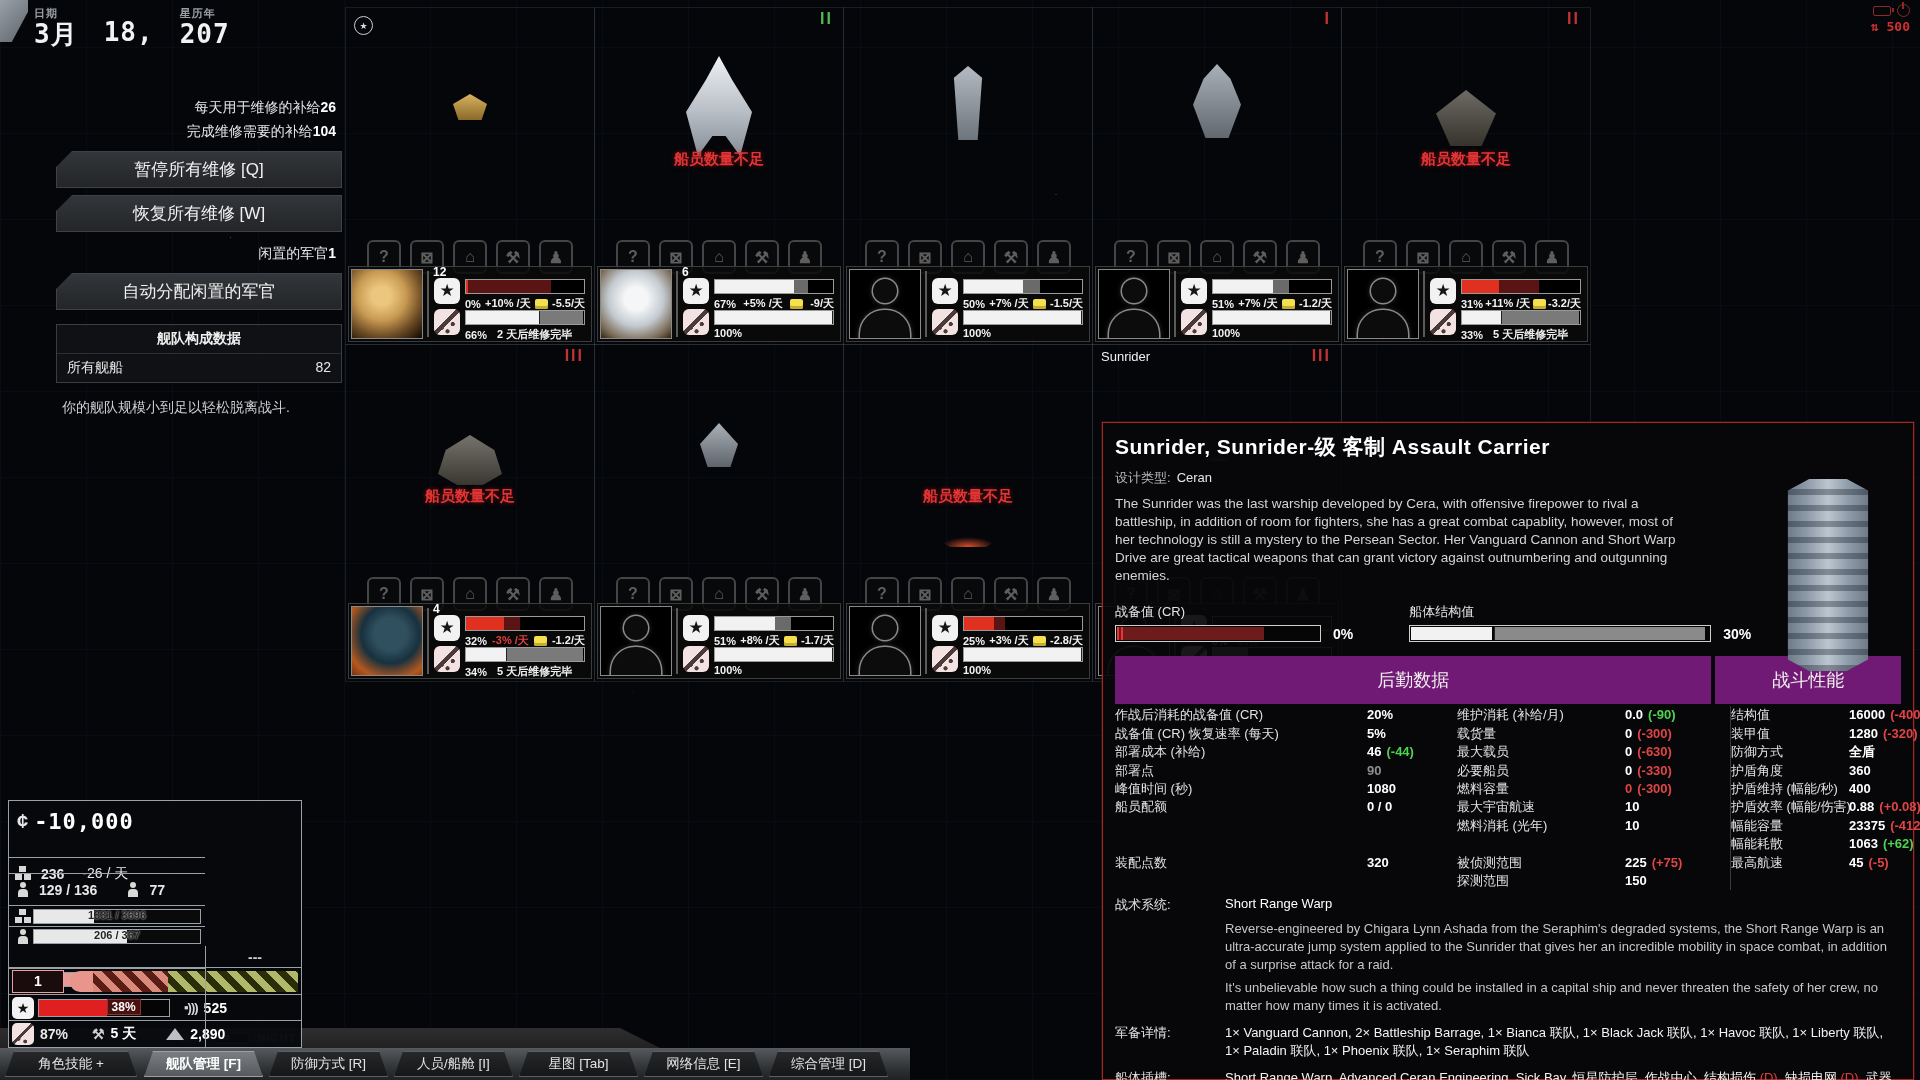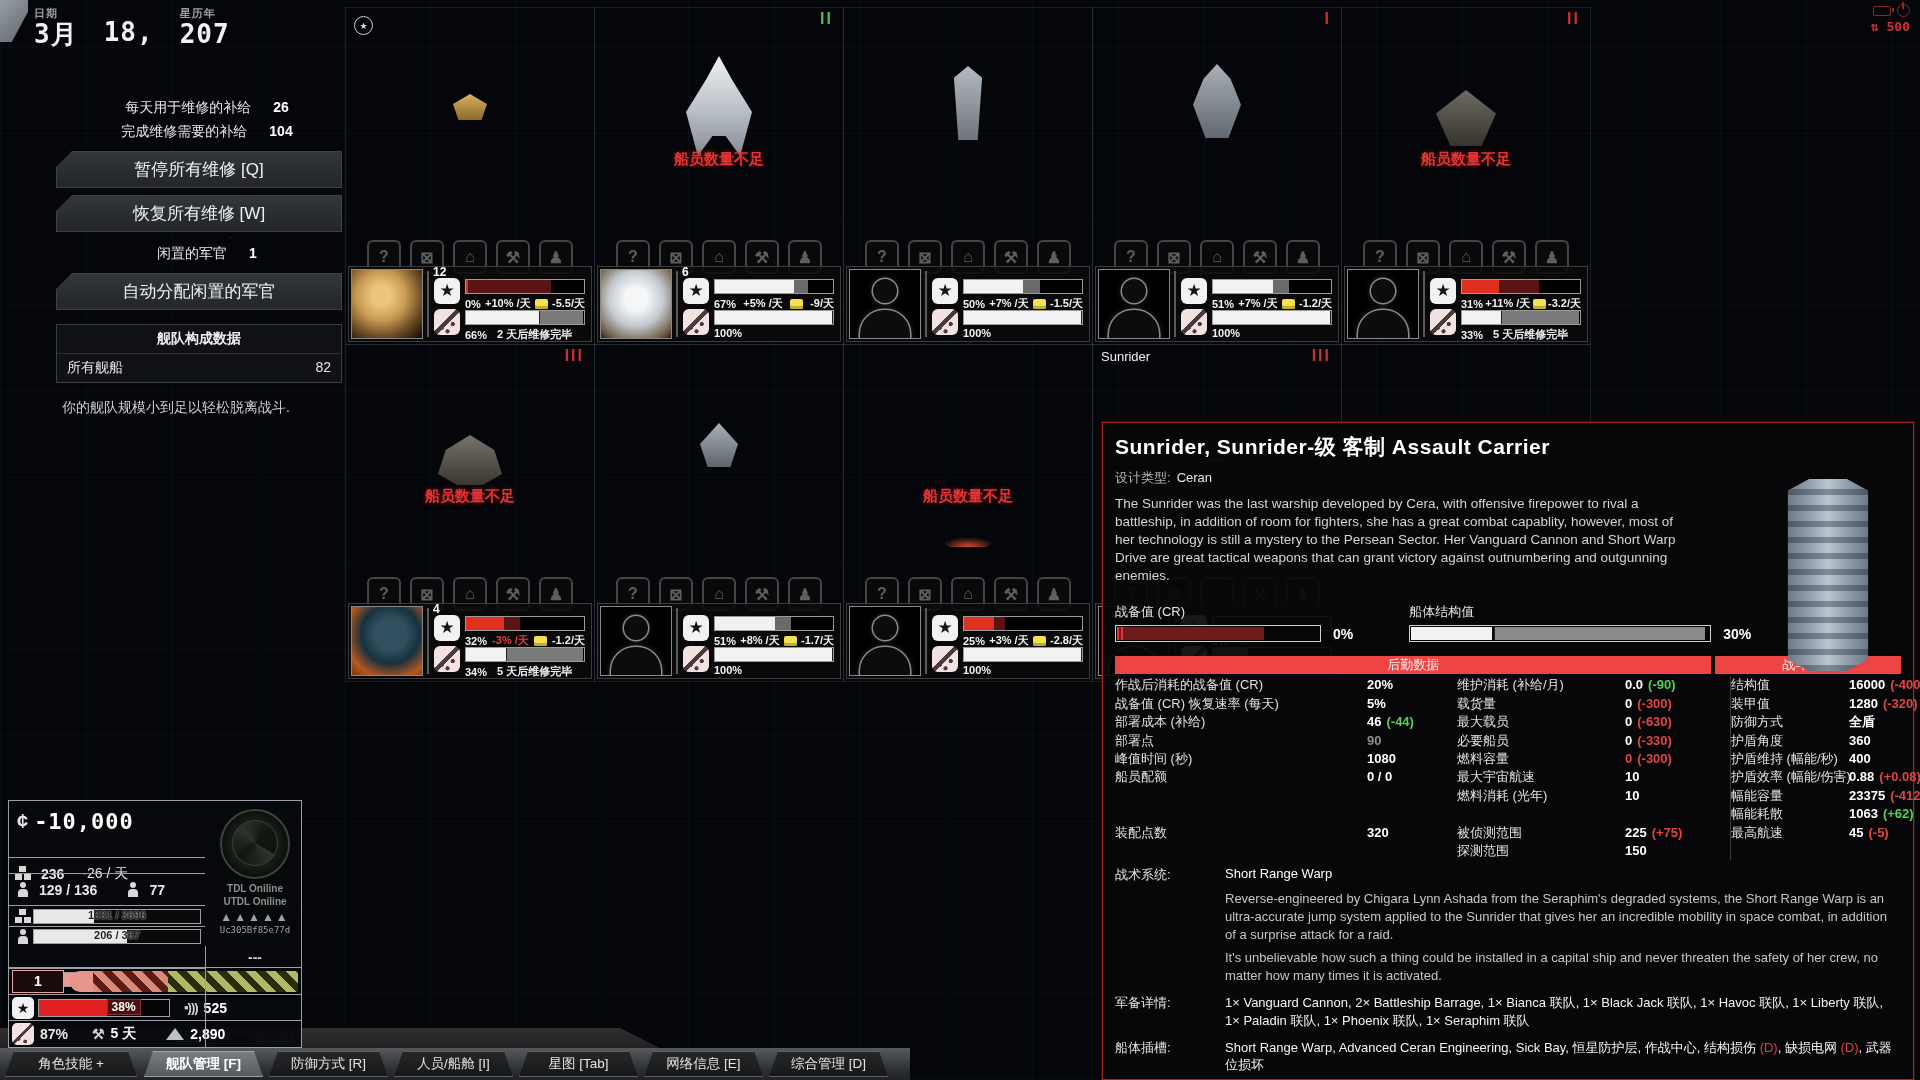--- a/index.html
+++ b/index.html
@@ -31,21 +31,21 @@
   #readout{position:absolute;right:10px;top:4px;text-align:right;}
   #readout .icons{display:flex;gap:6px;justify-content:flex-end;align-items:center;}
   .batt{width:16px;height:8px;border:1.5px solid #8a2a22;border-radius:2px;position:relative;}
   .batt::after{content:"";position:absolute;right:-4px;top:1px;width:2px;height:4px;background:#8a2a22;}
   .pwr{width:11px;height:11px;border:1.5px solid #8a2a22;border-radius:50%;position:relative;}
   .pwr::after{content:"";position:absolute;left:4px;top:-3px;width:2px;height:7px;background:#8a2a22;}
   #readout .rval{color:#d03030;font-weight:bold;font-size:13px;margin-top:2px;}
 
   
   #lpanel{position:absolute;left:56px;top:96px;width:286px;font-size:14px;}
-  .lrow{display:flex;justify-content:center;padding:3px 6px 3px 22px;color:#e6e6e6;gap:22px;}
+  .lrow{display:flex;justify-content:flex-end;padding:3px 6px 3px 22px;color:#e6e6e6;}
   .lrow .v{color:#fff;font-weight:bold;}
   .lbtn{margin:7px 0;background:linear-gradient(180deg,#33363a,#232528);color:#f0f0f0;
     padding:6px 0;text-align:center;font-size:17px;border:1px solid #3e4145;
     clip-path:polygon(16px 0,100% 0,100% 100%,0 100%,0 16px);cursor:pointer;}
   #comp-box{margin-top:14px;border:1px solid #3a3e44;background:rgba(18,20,24,.85);}
   #comp-box .hd{padding:5px 0;text-align:center;font-weight:bold;color:#f0f0f0;border-bottom:1px solid #2c3036;}
   #comp-box .row{display:flex;justify-content:space-between;padding:5px 10px;}
   #note{margin-top:16px;color:#cfcfcf;padding-left:6px;font-size:14px;}
 
   
@@ -140,21 +140,21 @@
   .tbar-group .tlab{color:#e4e4e4;margin-bottom:4px;}
   .tbar-row{display:flex;align-items:center;gap:12px;}
   .tbar{height:15px;border:1px solid #cfcfcf;background:#060606;position:relative;}
   #tbar-cr{width:204px;} #tbar-hull{width:300px;}
   #tbar-cr .fill{position:absolute;left:1px;top:1px;bottom:1px;background:#6e1b1b;
     background-image:linear-gradient(90deg,#e33 0 2px,transparent 2px 4px,#e33 4px 6px,transparent 6px);}
   #tbar-hull .fillw{position:absolute;left:1px;top:1px;bottom:1px;background:#f2f2f2;}
   #tbar-hull .fillg{position:absolute;top:1px;bottom:1px;background:#8a8a8a;border-left:1px solid #222;}
   .tbar-val{font-weight:bold;color:#fff;font-size:14px;}
   #tt-heads{display:flex;gap:4px;margin-top:14px;}
-  .thead{background:#ef4444;color:#f0f0f0;text-align:center;padding:0 0;font-size:13px;}
+  .thead{background:#701a75;color:#f0f0f0;text-align:center;padding:12px 0;font-size:18px;}
   #thead-log{width:598px;} #thead-combat{width:186px;}
   #stats-rows{display:grid;grid-template-columns:252px 90px 168px 92px 14px 118px 74px;margin-top:2px;}
   #stats-rows span{height:18.4px;line-height:18.4px;white-space:nowrap;overflow:visible;}
   #stats-rows .sl{color:#e2e2e2;}
   #stats-rows .sv{text-align:left;color:#fff;font-weight:bold;}
   #stats-rows .dim{color:#8f8f8f;}
   #stats-rows .sdiv{border-right:1px solid #3a3a3a;height:100%;}
   .mod{margin-left:5px;font-weight:bold;}
   #tt-sys{margin-top:6px;display:flex;}
   #tt-sys .syslab{width:110px;color:#e2e2e2;}
@@ -863,29 +863,20 @@
       <span class="rcell" style="margin-left:24px">
         <span style="color:#cfcfcf">⚒</span>
         <span>5 天</span>
         </span>
       <span class="rcell" style="margin-left:30px">
         <span class="pile-ic"></span>
         <span>2,890</span>
         </span>
       </div>
     <div class="vdiv"></div>
-    <div id="logo">
-      <div class="circ">
-          <div class="inner"></div>
-        </div>
-      <div class="net"><span>TDL  Oniline</span><br>
-        <span>UTDL Oniline</span></div>
-      <div class="tri">▲▲▲▲▲</div>
-      <div class="code mono">Uc305Bf85e77d</div>
-    </div>
   </div>
 
   <div id="dn">
     <div class="wrap">
       <span>DAY</span>
       <span class="slider"></span>
       <span>NIGHT</span>
     </div>
   </div>
 

